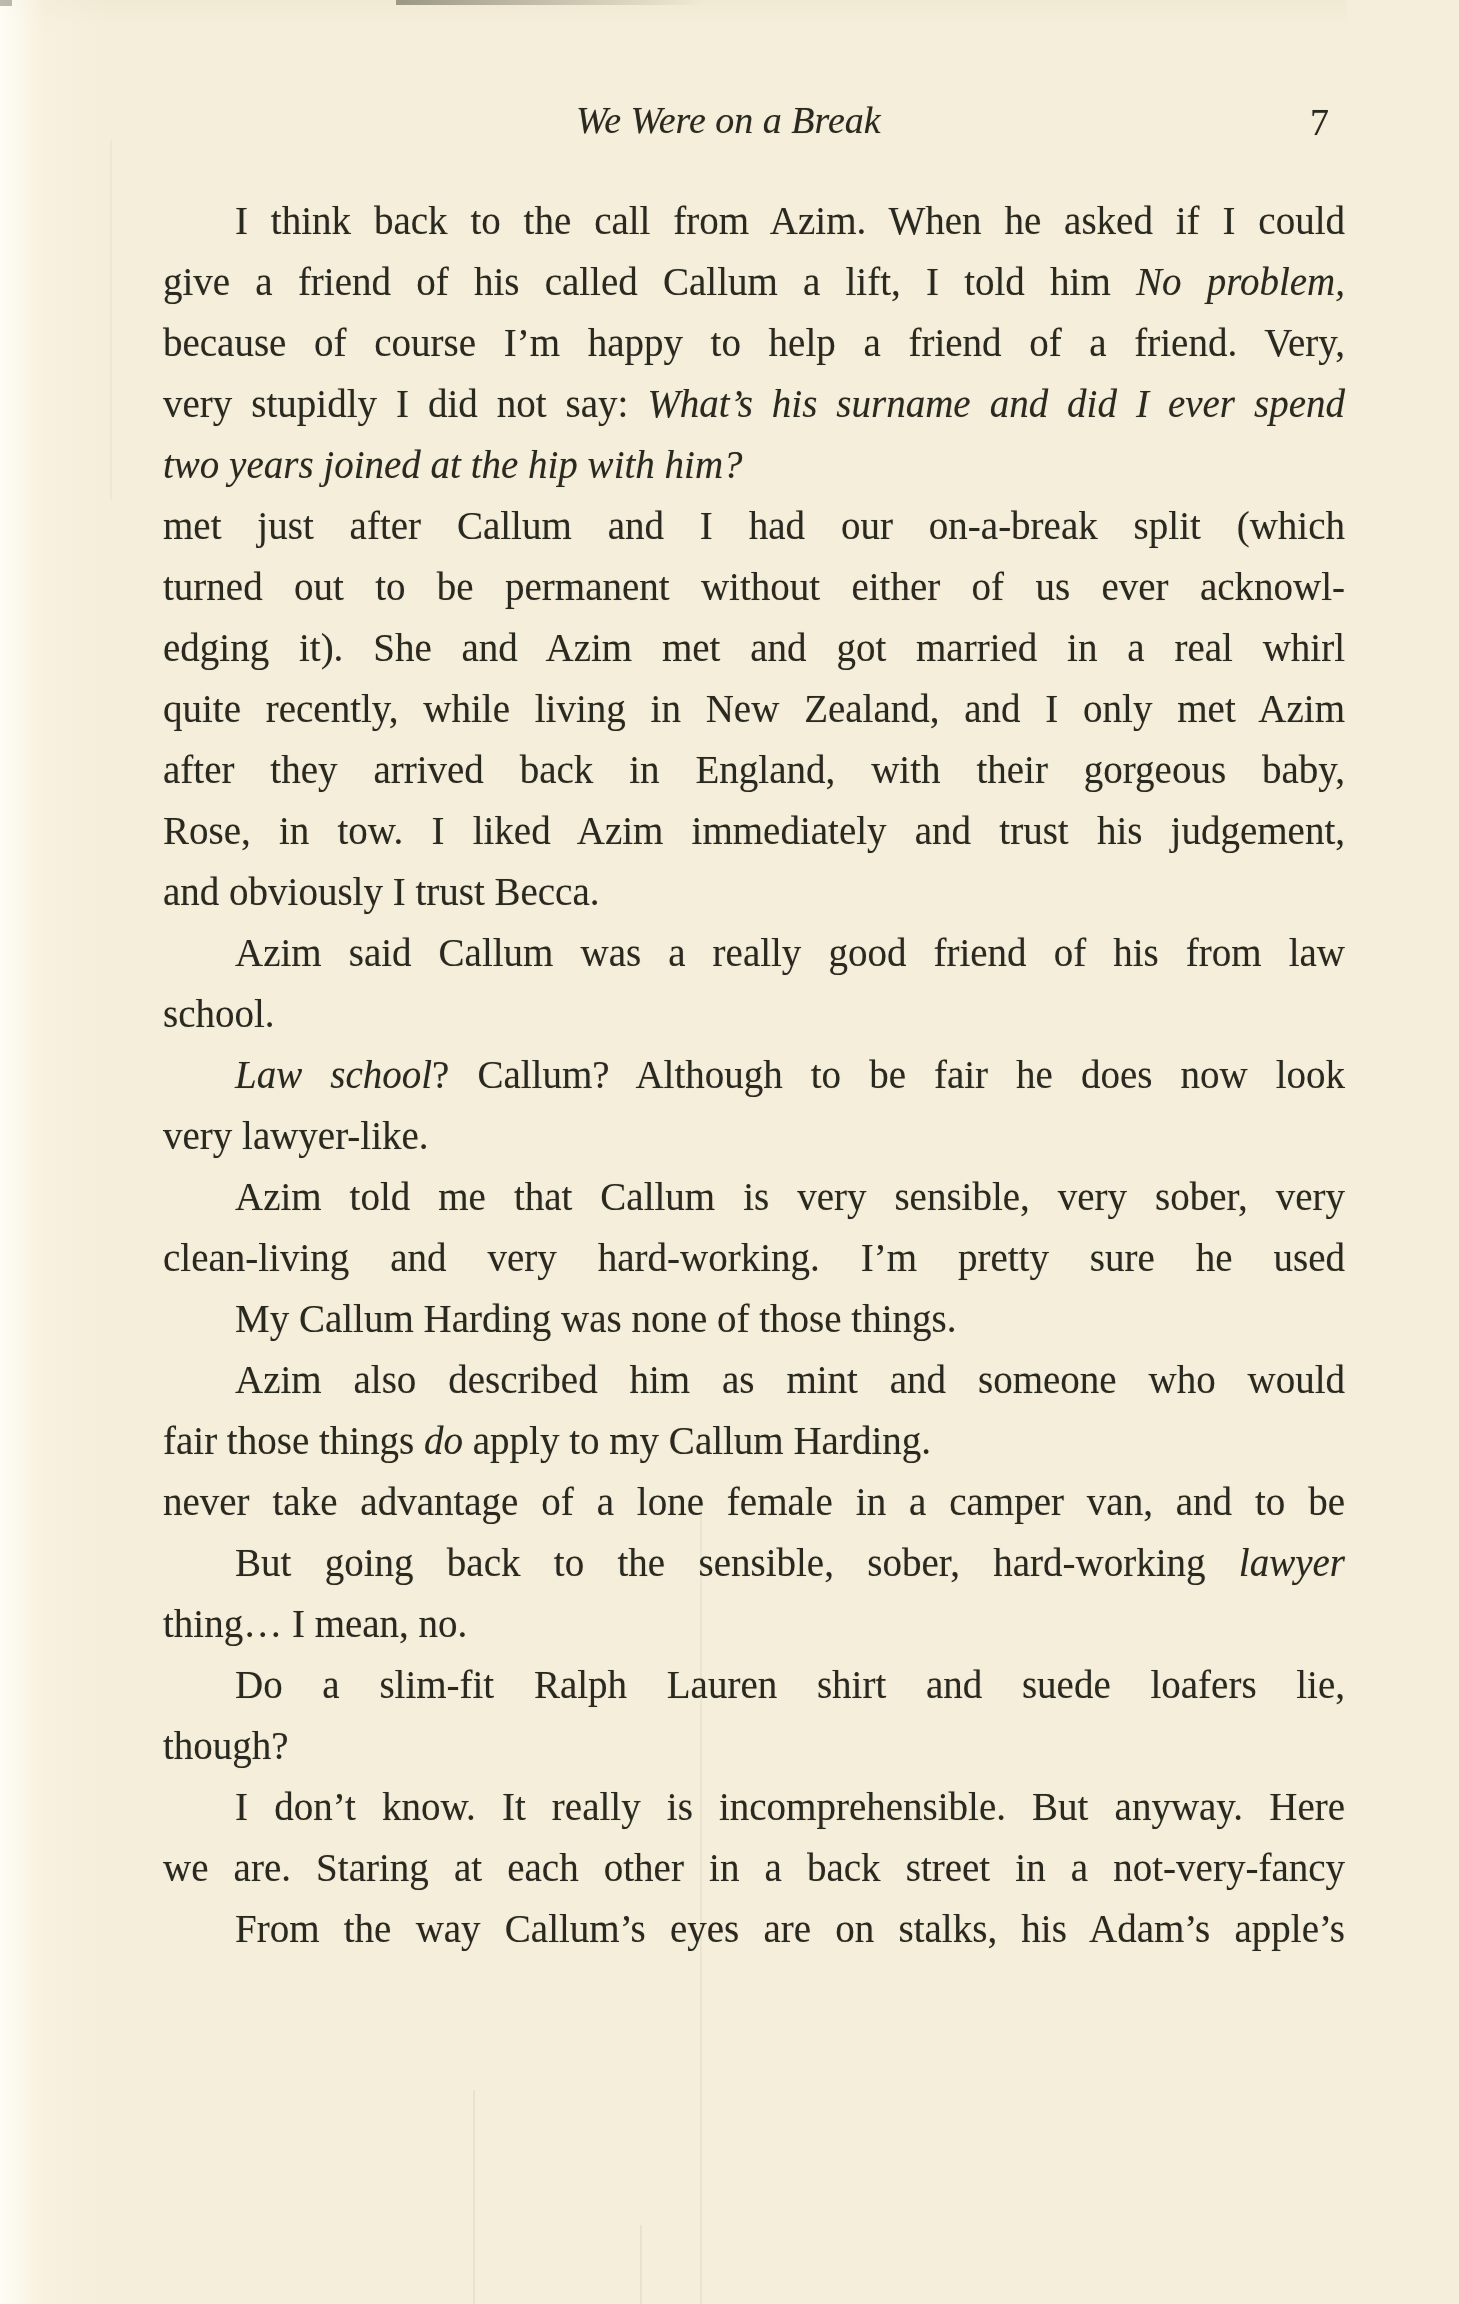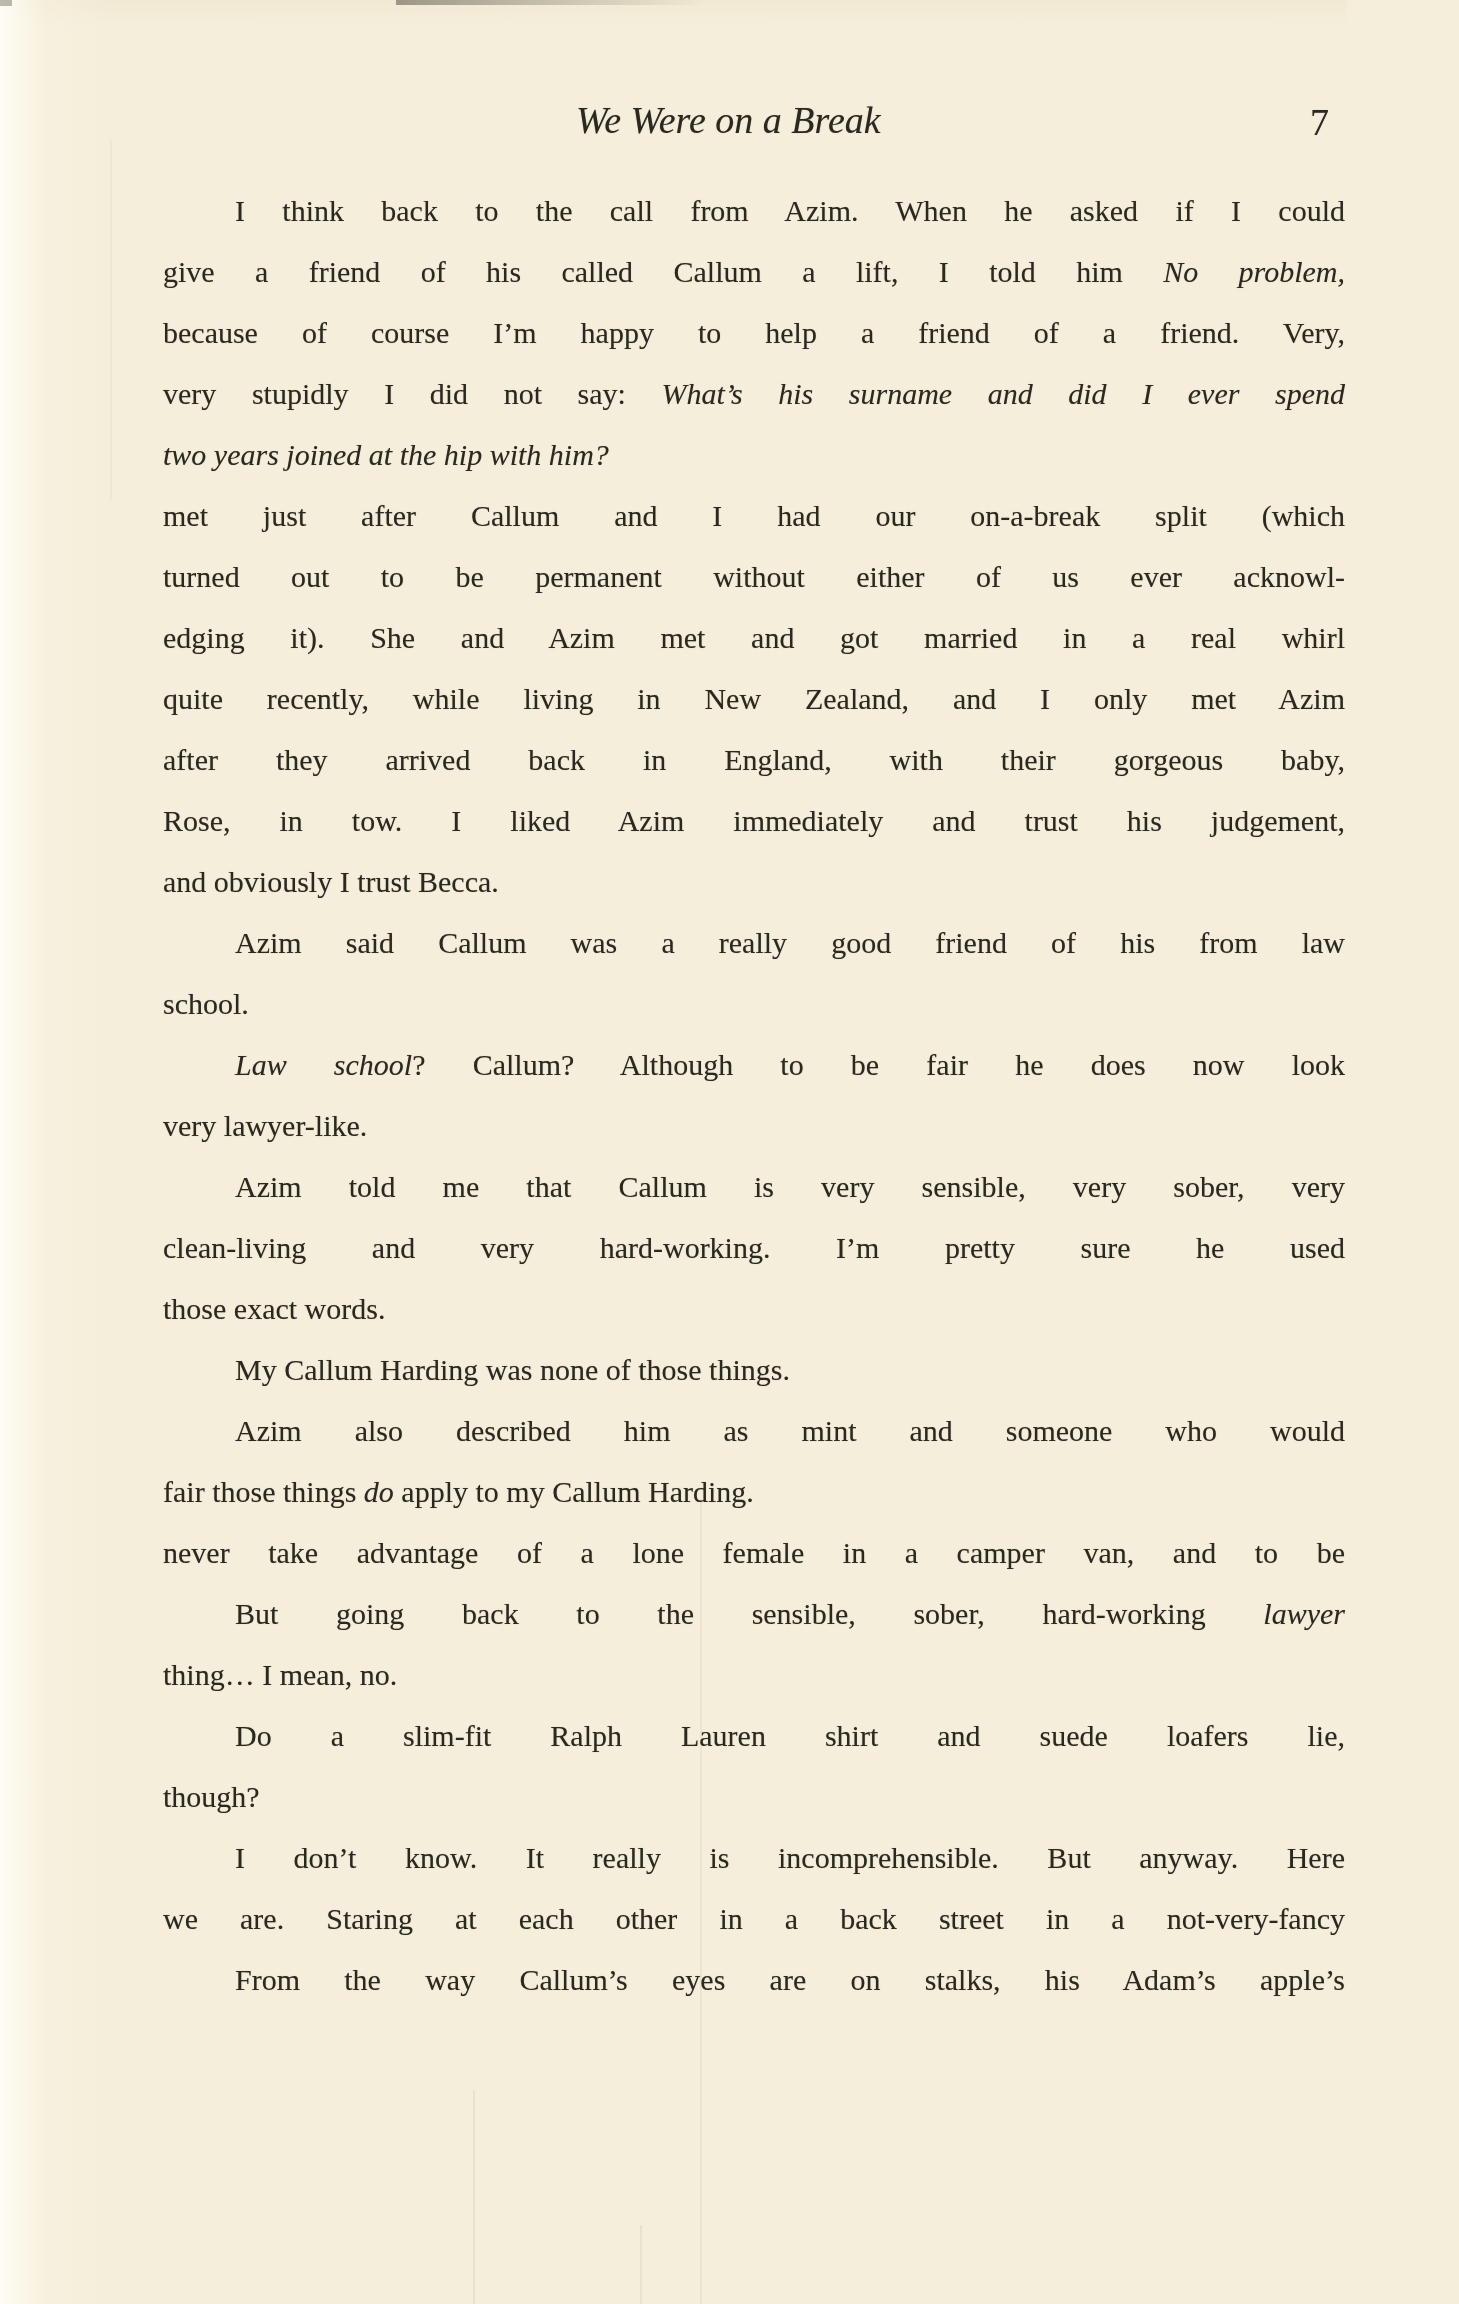--- a/index.html
+++ b/index.html
@@ -33,23 +33,23 @@
     position: absolute;
     left: 1310px;
     top: 102px;
     font-size: 38px;
     line-height: 40px;
     text-shadow: 0 0 1px rgba(42,41,32,0.3);
   }
   .text-block {
     position: absolute;
     left: 163px;
-    top: 180px;
+    top: 190px;
     width: 1182px;
-    font-size: 30px;
+    font-size: 39px;
     line-height: 61px;
     text-shadow: 0 0 1px rgba(42,41,32,0.3);
   }
   .line {
     height: 61px;
     text-align: justify;
     text-align-last: justify;
   }
   .line.end { text-align-last: left; }
   .line.indent { text-indent: 72px; }
@@ -101,21 +101,20 @@
       <div class="line"><span>quite recently, while living in New Zealand, and I only met Azim</span></div>
       <div class="line"><span>after they arrived back in England, with their gorgeous baby,</span></div>
       <div class="line"><span>Rose, in tow. I liked Azim immediately and trust his judgement,</span></div>
       <div class="line end"><span>and obviously I trust Becca.</span></div>
       <div class="line indent"><span>Azim said Callum was a really good friend of his from law</span></div>
       <div class="line end"><span>school.</span></div>
       <div class="line indent"><span class="it">Law school</span><span>? Callum? Although to be fair he does now look</span></div>
       <div class="line end"><span>very lawyer-like.</span></div>
       <div class="line indent"><span>Azim told me that Callum is very sensible, very sober, very</span></div>
       <div class="line"><span>clean-living and very hard-working. I’m pretty sure he used</span></div>
-      <div class="line end"><span>those exact words.</span></div>
       <div class="line indent end"><span>My Callum Harding was none of those things.</span></div>
       <div class="line indent"><span>Azim also described him as mint and someone who would</span></div>
       <div class="line end"><span>fair those things </span><span class="it">do</span><span> apply to my Callum Harding.</span></div>
       <div class="line"><span>never take advantage of a lone female in a camper van, and to be</span></div>
       <div class="line indent"><span>But going back to the sensible, sober, hard-working </span><span class="it">lawyer</span></div>
       <div class="line end"><span>thing… I mean, no.</span></div>
       <div class="line indent"><span>Do a slim-fit Ralph Lauren shirt and suede loafers lie,</span></div>
       <div class="line end"><span>though?</span></div>
       <div class="line indent"><span>I don’t know. It really is incomprehensible. But anyway. Here</span></div>
       <div class="line"><span>we are. Staring at each other in a back street in a not-very-fancy</span></div>

